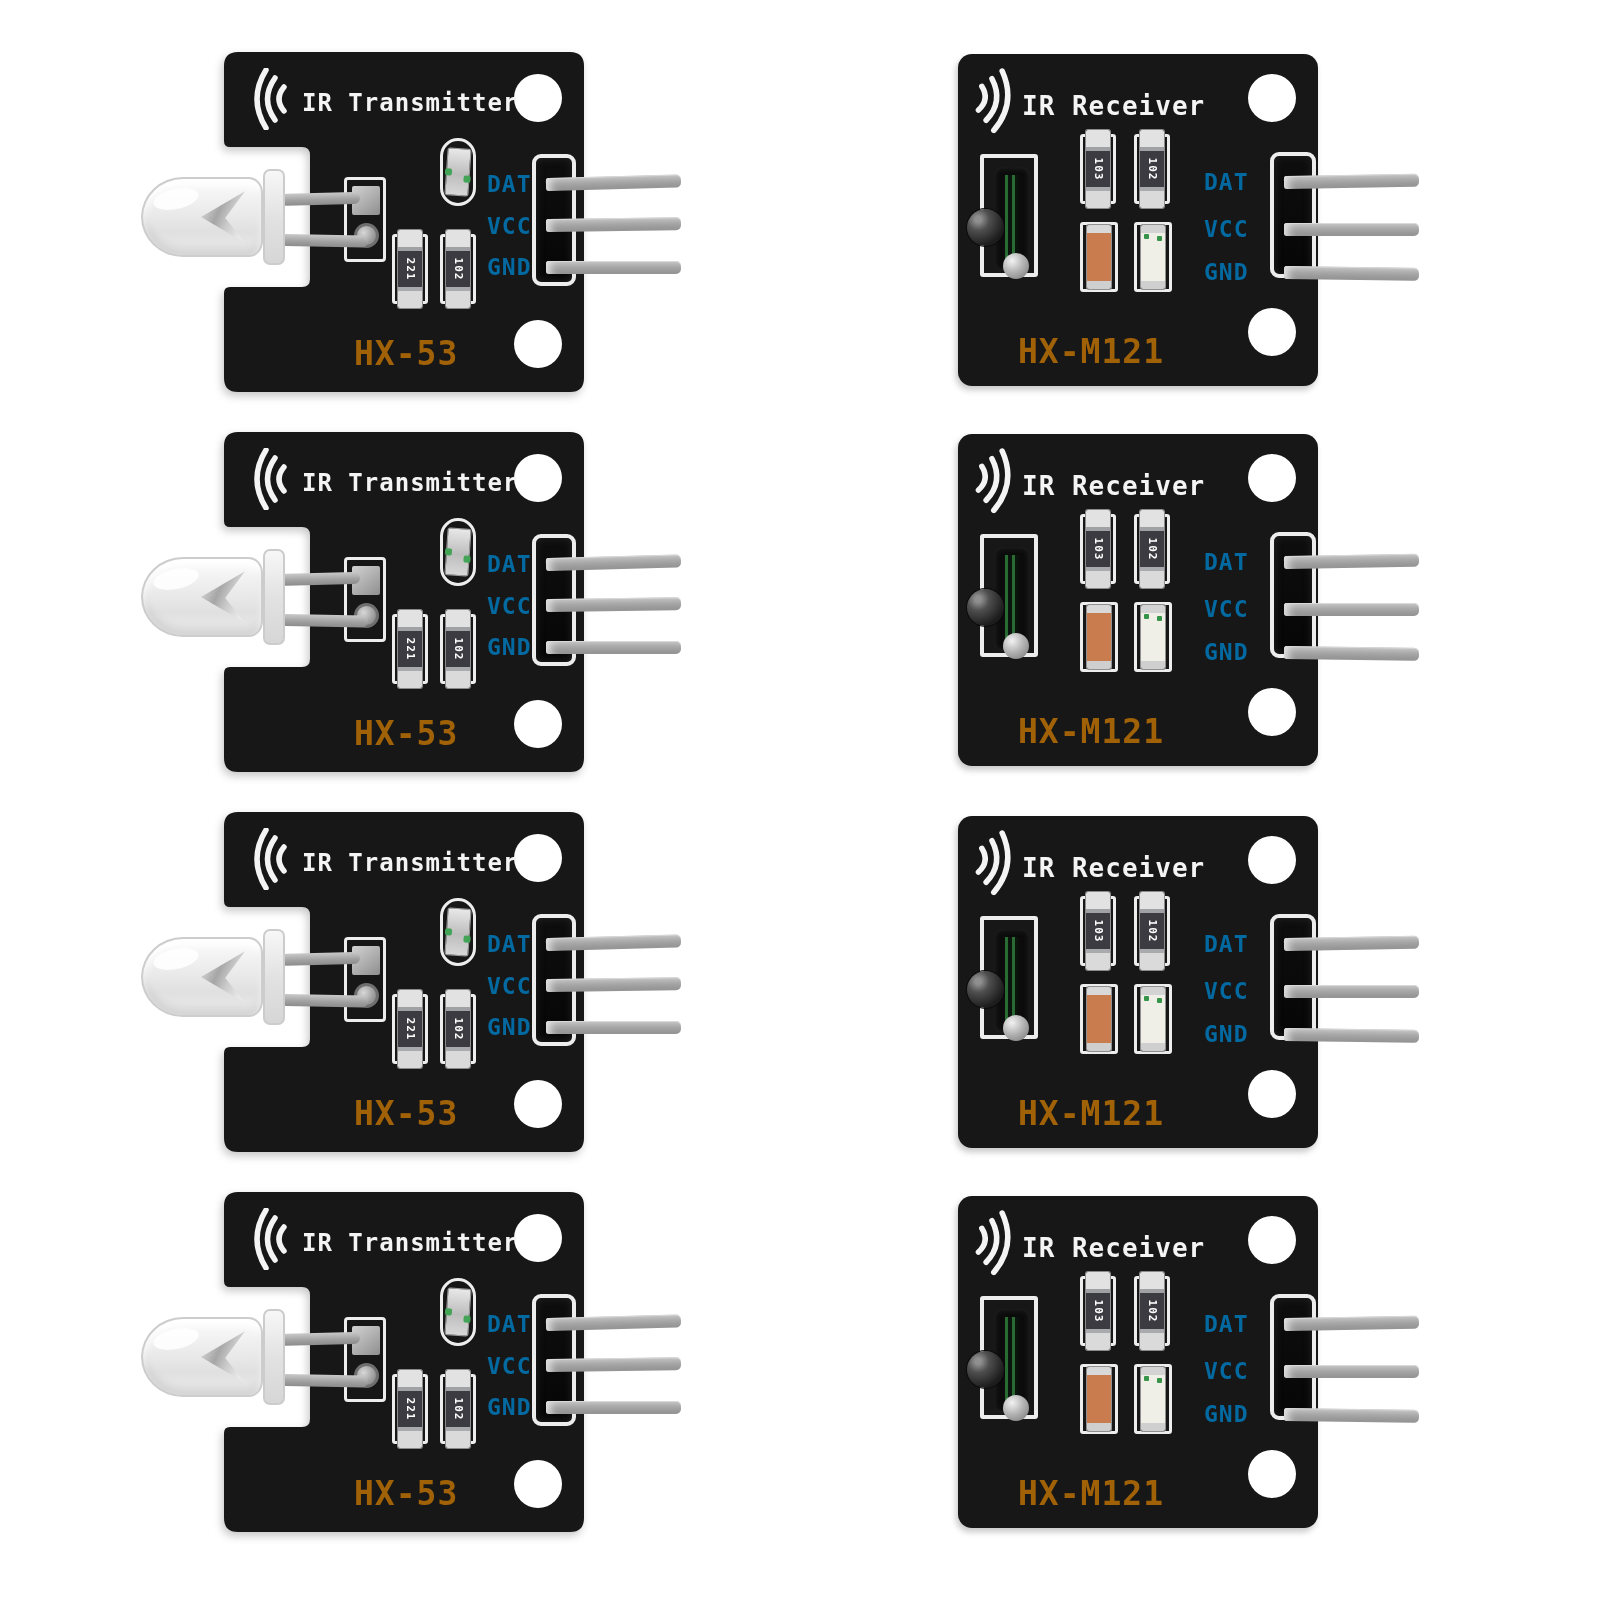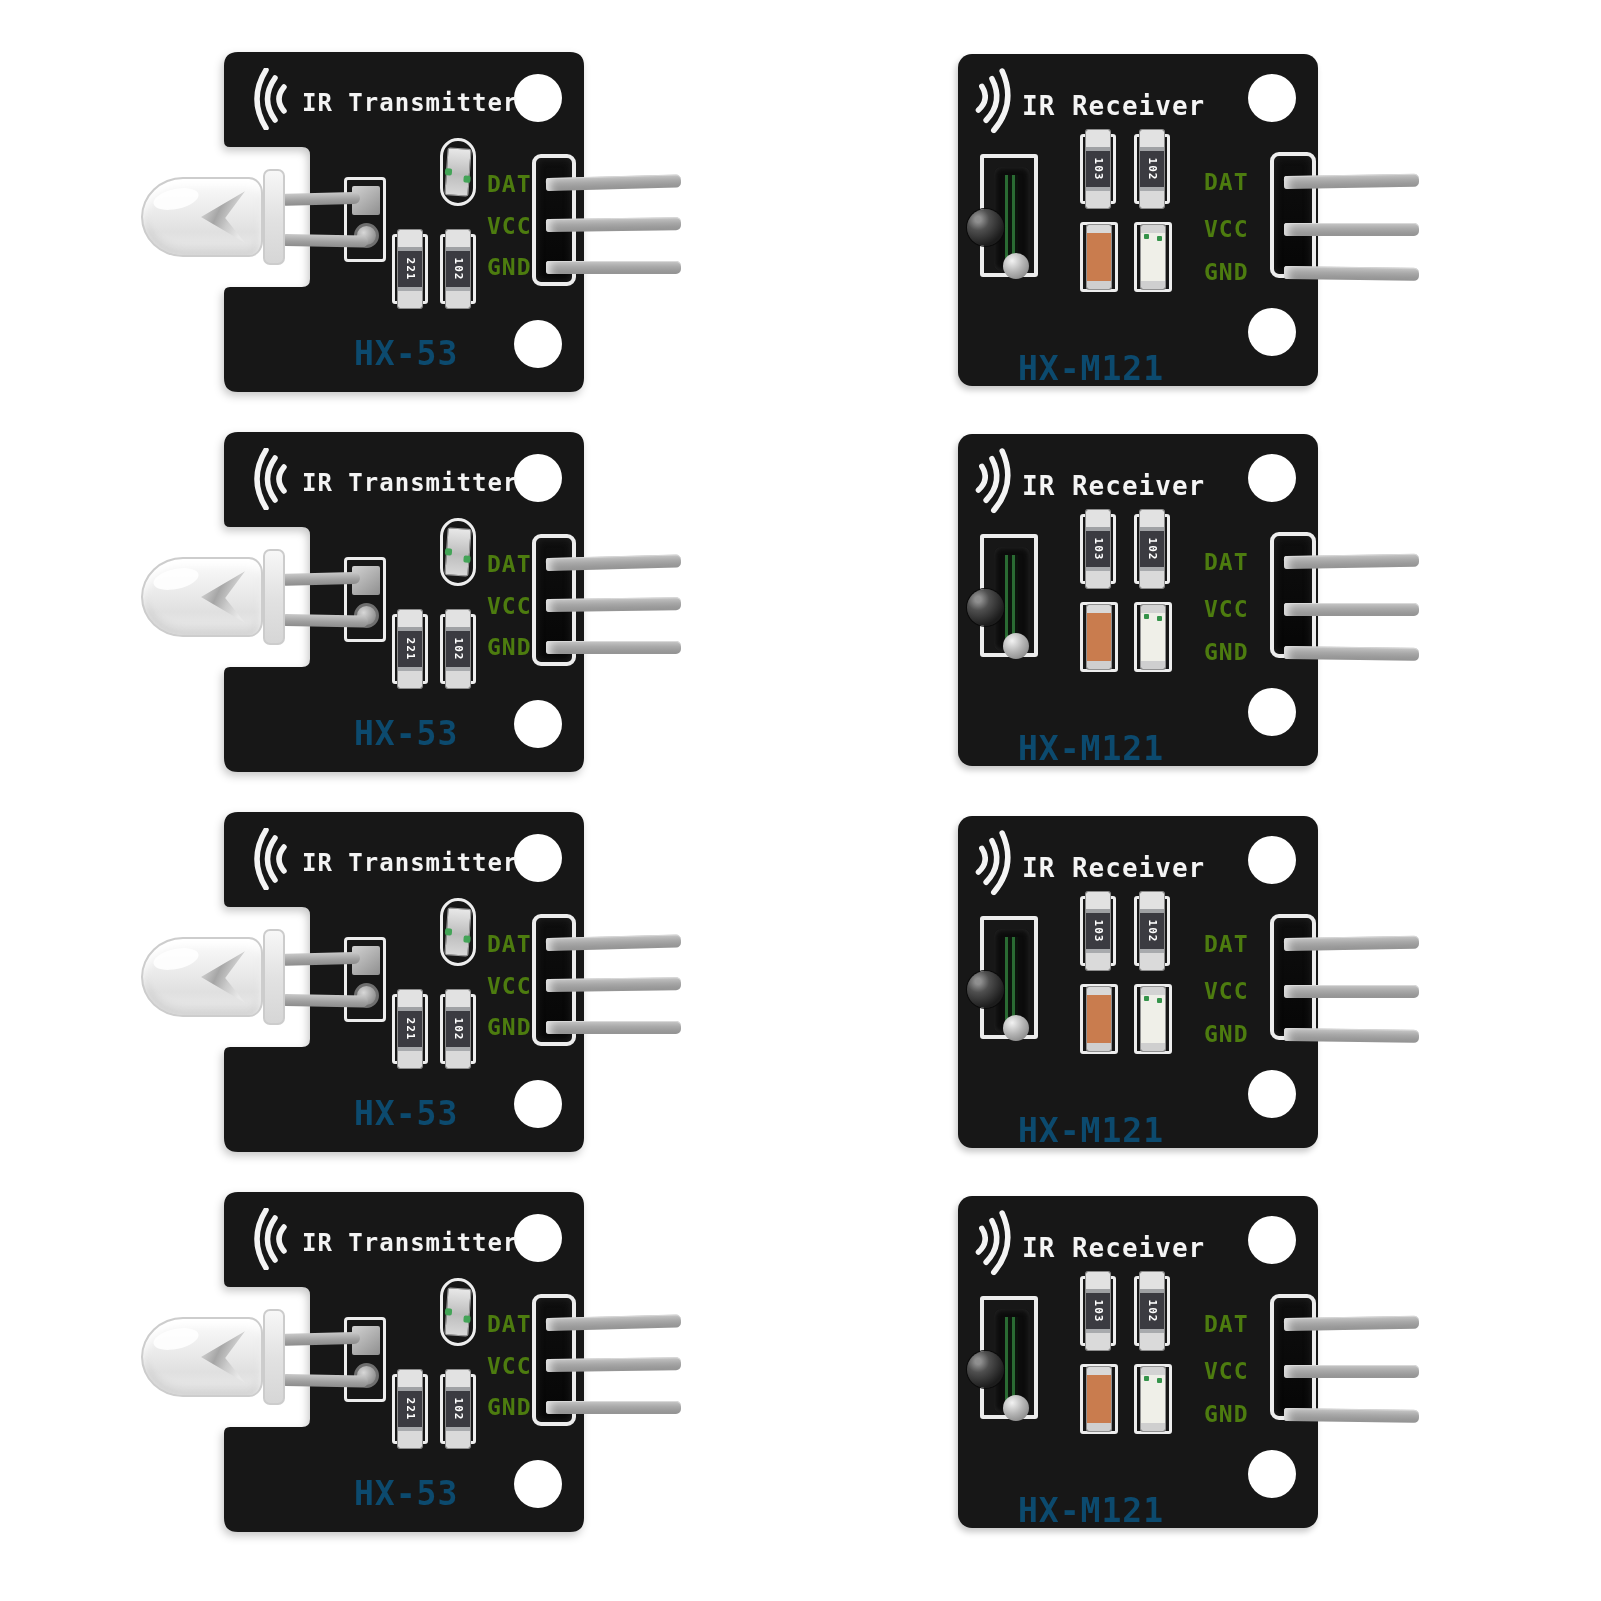--- a/index.html
+++ b/index.html
@@ -49,36 +49,36 @@
   .receiver .waves    { left: 15px;  top: 13px; transform: rotate(8deg); }
 
   .board-title {
     position: absolute; color: #f4f4f4; white-space: nowrap;
     font-weight: 700; letter-spacing: 1px;
   }
   .transmitter .board-title { left: 172px; top: 36px; font-size: 24px; line-height: 30px; }
   .receiver .board-title    { left: 64px;  top: 37px; font-size: 26px; line-height: 30px; }
 
   .pin-label {
-    position: absolute; color: #4d7c0f; font-weight: 700;
+    position: absolute; color: #0369a1; font-weight: 700;
     font-size: 23px; line-height: 28px; letter-spacing: 1px;
   }
   .transmitter .lbl-dat { left: 357px; top: 118px; }
   .transmitter .lbl-vcc { left: 357px; top: 160px; }
   .transmitter .lbl-gnd { left: 357px; top: 201px; }
   .receiver .lbl-dat { left: 246px; top: 114px; }
   .receiver .lbl-vcc { left: 246px; top: 161px; }
   .receiver .lbl-gnd { left: 246px; top: 204px; }
 
   .model-label {
-    position: absolute; color: #0c4a6e; font-weight: 700;
+    position: absolute; color: #a16207; font-weight: 700;
     font-size: 33px; line-height: 36px; letter-spacing: 1px; white-space: nowrap;
   }
   .transmitter .model-label { left: 224px; top: 284px; }
-  .receiver .model-label    { left: 60px;  top: 297px; }
+  .receiver .model-label    { left: 60px;  top: 280px; }
 
   
   .outline-box { position: absolute; border: 3px solid #ededed; border-radius: 4px; }
 
   
   .transmitter .pads-box { left: 214px; top: 125px; width: 42px; height: 85px; }
   .pad-square {
     position: absolute; left: 5px; top: 6px; width: 28px; height: 29px; border-radius: 2px;
     background: linear-gradient(140deg, #d2d2d2, #8f8f8f);
   }

